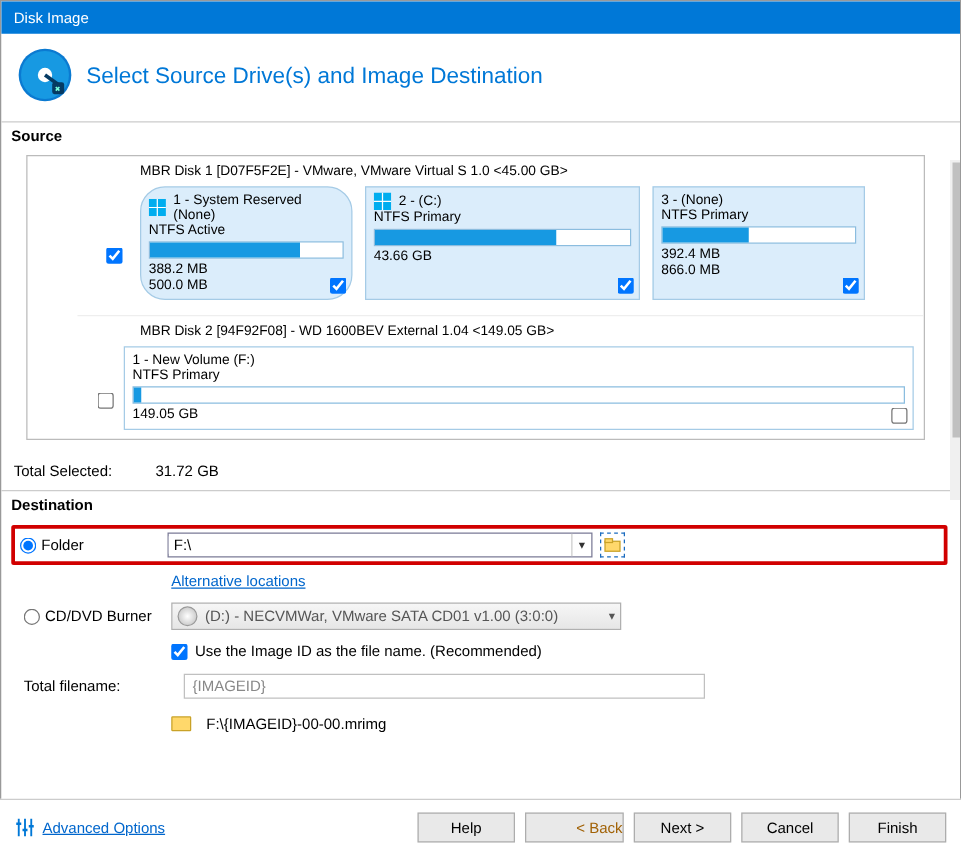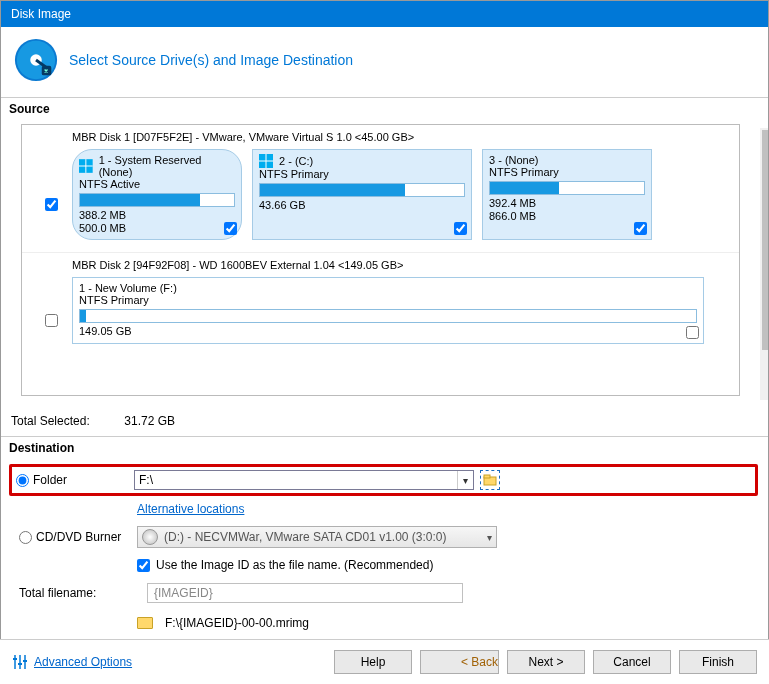--- a/index.html
+++ b/index.html
@@ -1,23 +1,23 @@
 <!DOCTYPE html>
 <html><head>
 <meta charset="utf-8">
 <style>
   * { box-sizing: border-box; margin: 0; padding: 0; }
   body { font-family: "Segoe UI", Tahoma, sans-serif; font-size: 12px; background: #fff; color: #000; width: 769px; height: 684px; overflow: hidden; border: 1px solid #999; }
   .titlebar { background: #0078d7; color: #fff; padding: 6px 10px; font-size: 12px; }
   .header { display: flex; align-items: center; padding: 10px 12px 14px 12px; }
   .header .logo { width: 46px; height: 46px; margin-right: 10px; }
-  .header-title { color: #0078d7; font-size: 14px; font-weight: 400; }
+  .header-title { color: #0078d7; font-size: 18px; font-weight: 400; }
   .hr { border: 0; border-top: 1px solid #ccc; margin: 0; }
   .section-label { font-weight: bold; padding: 4px 8px 4px 8px; }
-  .source-container { border: 1px solid #bbb; margin: 4px 18px 4px 10px; position: relative; height: 272px; overflow: hidden; }
+  .source-container { border: 1px solid #bbb; margin: 4px 18px 4px 10px; position: relative; height: 228px; overflow: hidden; padding-left: 40px; }
   .scrollbar { position: absolute; right: -18px; top: 4px; width: 16px; height: 272px; background: #f0f0f0; }
   .scrollbar-wrap { position: relative; margin: 4px 10px 4px 10px; }
   .scrollbar .thumb { background: #c0c0c0; position: absolute; left: 2px; right: 2px; top: 2px; height: 220px; }
   .disk-block { padding: 6px 8px 10px 8px; }
   .disk-block + .disk-block { border-top: 1px solid #eee; margin-top: 2px; }
   .disk-title-row { display: flex; align-items: center; }
   .disk-title-row .chk { width: 24px; text-align: center; }
   .disk-title { padding-left: 18px; font-size: 11px; color: #000; }
   .partitions { display: flex; gap: 10px; padding-left: 42px; margin-top: 6px; }
   .partition { background: #dbedfb; border: 1px solid #a5cbe6; padding: 4px 6px 4px 6px; position: relative; }
@@ -36,21 +36,21 @@
   .dest-label-col { width: 118px; display: flex; align-items: center; gap: 4px; font-size: 12px; }
   .dest-ctrl-col { flex: 1; display: flex; align-items: center; gap: 6px; }
   .highlight-box { border: 3px solid #d10000; padding: 3px 4px; margin-left: -10px; margin-top:-3px; margin-bottom: 2px; border-radius: 2px; }
   .combo { display: flex; align-items: center; border: 1px solid #7a7a96; height: 20px; background: #fff; width: 340px; }
   .combo input { border: 0; flex: 1; font-size: 12px; padding: 0 4px; outline: none; }
   .combo .arrow { width: 16px; text-align: center; font-size: 10px; color: #333; border-left: 1px solid #ccc; height: 100%; display:flex; align-items:center; justify-content:center; }
   .browse-btn { width: 20px; height: 20px; border: 1px dashed #1a6bbf; display:flex; align-items:center; justify-content:center; }
   .link { color: #0066cc; text-decoration: underline; cursor: pointer; font-size: 12px; }
   .burner-combo { display: flex; align-items: center; border: 1px solid #b0b0b0; height: 22px; background: linear-gradient(#f6f6f6,#e6e6e6); width: 360px; padding: 0 4px; color: #555; }
   .burner-combo .bicon { width: 16px; height: 16px; margin-right: 6px; border-radius: 50%; background: radial-gradient(#fff,#bbb); border:1px solid #999; }
-  .filename-input { border: 1px solid #c0c0c0; height: 20px; width: 316px; padding: 0 6px; color: #888; font-size:12px; background:#fff; }
+  .filename-input { border: 1px solid #c0c0c0; height: 20px; width: 417px; padding: 0 6px; color: #888; font-size:12px; background:#fff; }
   .folder-ic { width: 16px; height: 12px; background: #ffd86b; border: 1px solid #c9a227; border-radius: 1px; display:inline-block; vertical-align:middle; margin-right:6px; }
   .footer { position: absolute; bottom: 0; left: 0; right: 0; border-top: 1px solid #ccc; padding: 10px 12px; display:flex; align-items:center; background:#fff; }
   .adv-link { display:flex; align-items:center; gap:6px; }
   .footer-btns { margin-left:auto; display:flex; gap:8px; }
   .btn { min-width: 78px; height: 24px; border: 1px solid #adadad; background: #e9e9e9; font-size:12px; cursor:pointer; }
   .btn:disabled { color: #a16207; padding-left: 40px; }
   input[type=checkbox], input[type=radio] { width:13px; height:13px; }
   .sliders-ic { width:16px; height:16px; }
 </style>
 </head>

